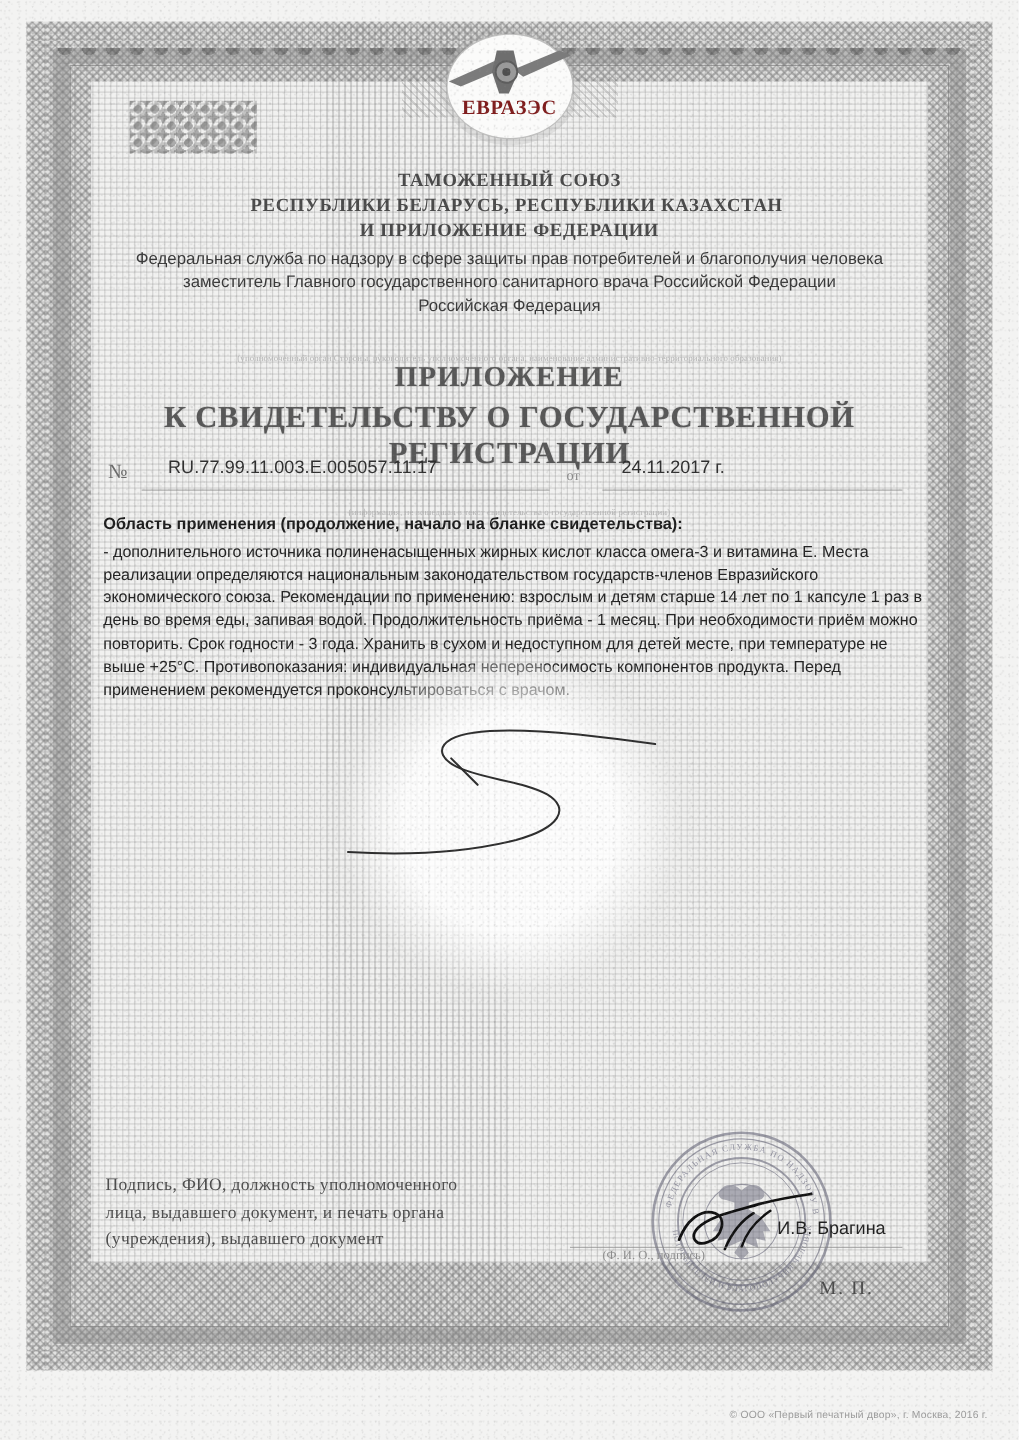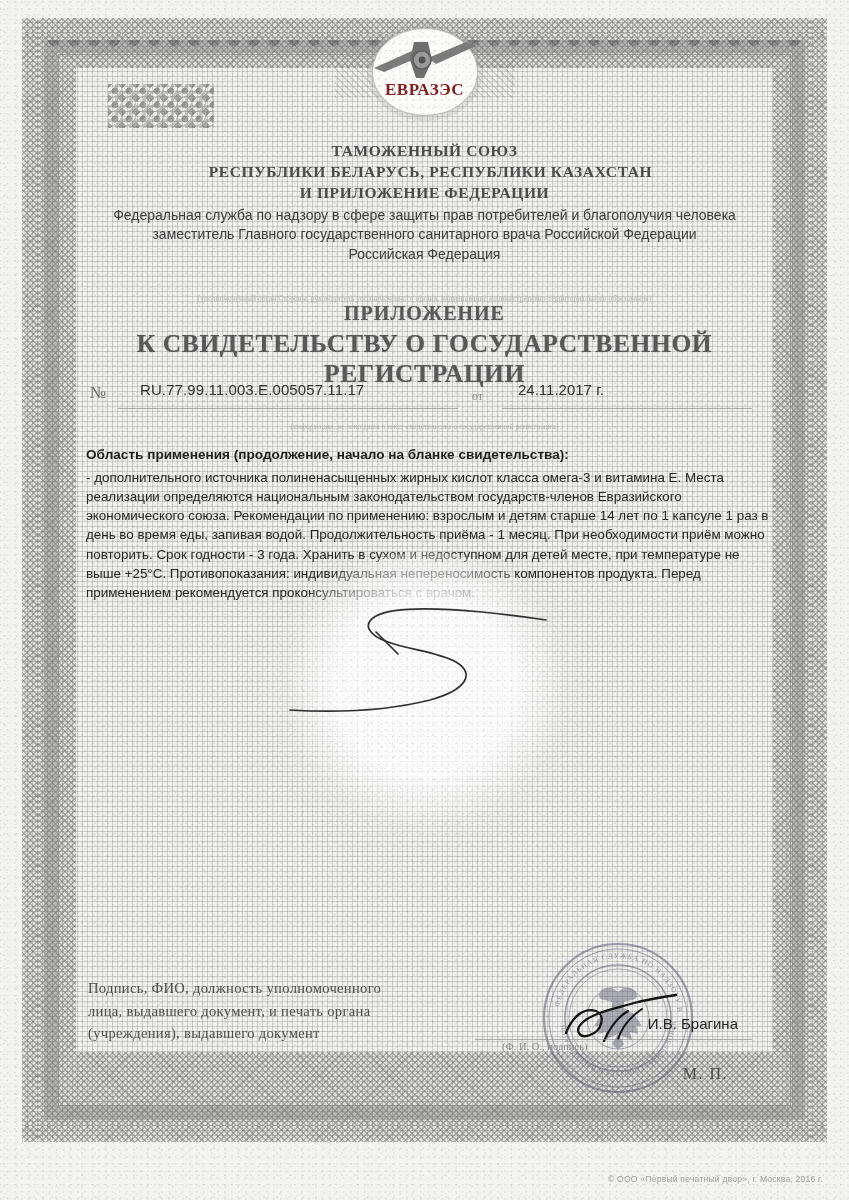--- a/index.html
+++ b/index.html
@@ -207,21 +207,21 @@
     top: 280px;
     text-align: center;
   }
   .big-title {
     font-family: "Liberation Serif", serif;
     font-weight: bold;
     color: #575757;
     letter-spacing: 1px;
     text-shadow: 0 0 1.2px rgba(110,110,110,.6);
   }
-  #title-1 { font-size: 20px; }
+  #title-1 { font-size: 24px; }
   #title-2 { font-size: 25.5px; margin-top: 4px; letter-spacing: .6px; }
 
   
   #number-row {
     position: absolute;
     left: 8px;
     right: 8px;
     top: 355px;
     height: 34px;
   }
@@ -256,21 +256,21 @@
     position: absolute;
     left: 0; right: 0;
     top: 400px;
   }
 
   
   #body-block {
     position: absolute;
     left: 16px;
     right: 6px;
-    top: 425px;
+    top: 407px;
   }
   #body-title {
     font-family: "Liberation Sans", sans-serif;
     font-weight: bold;
     font-size: 13.6px;
     color: #1d1d1d;
     margin: 0 0 6px;
   }
   #body-text {
     font-family: "Liberation Sans", sans-serif;

